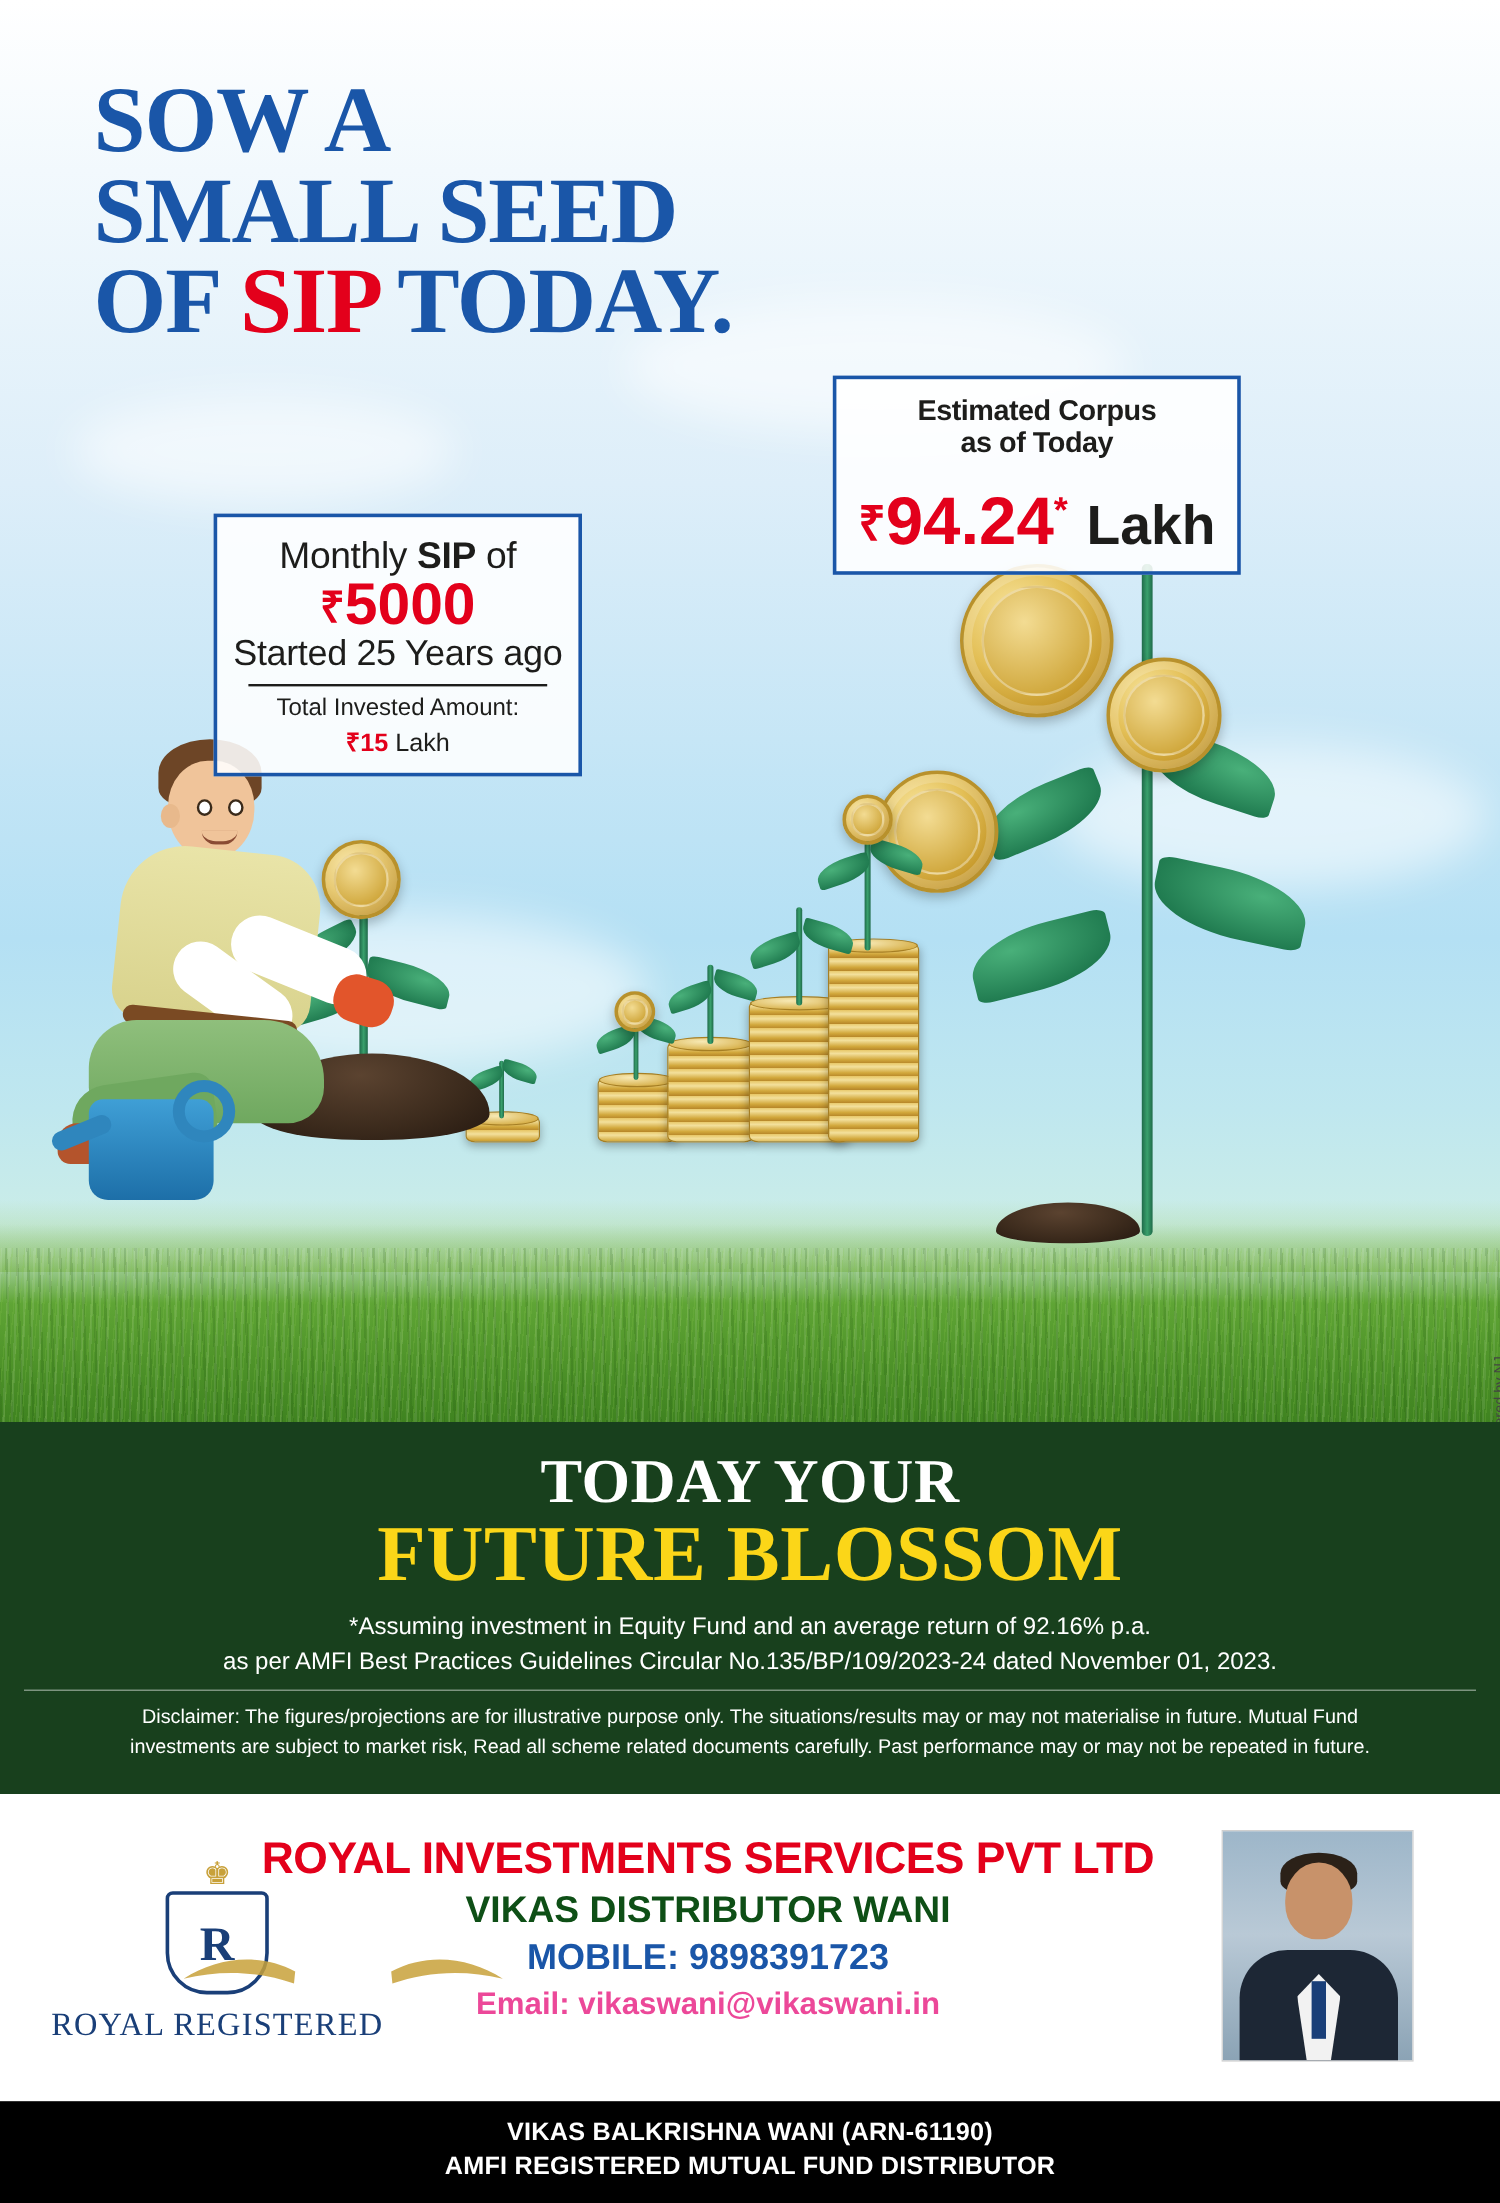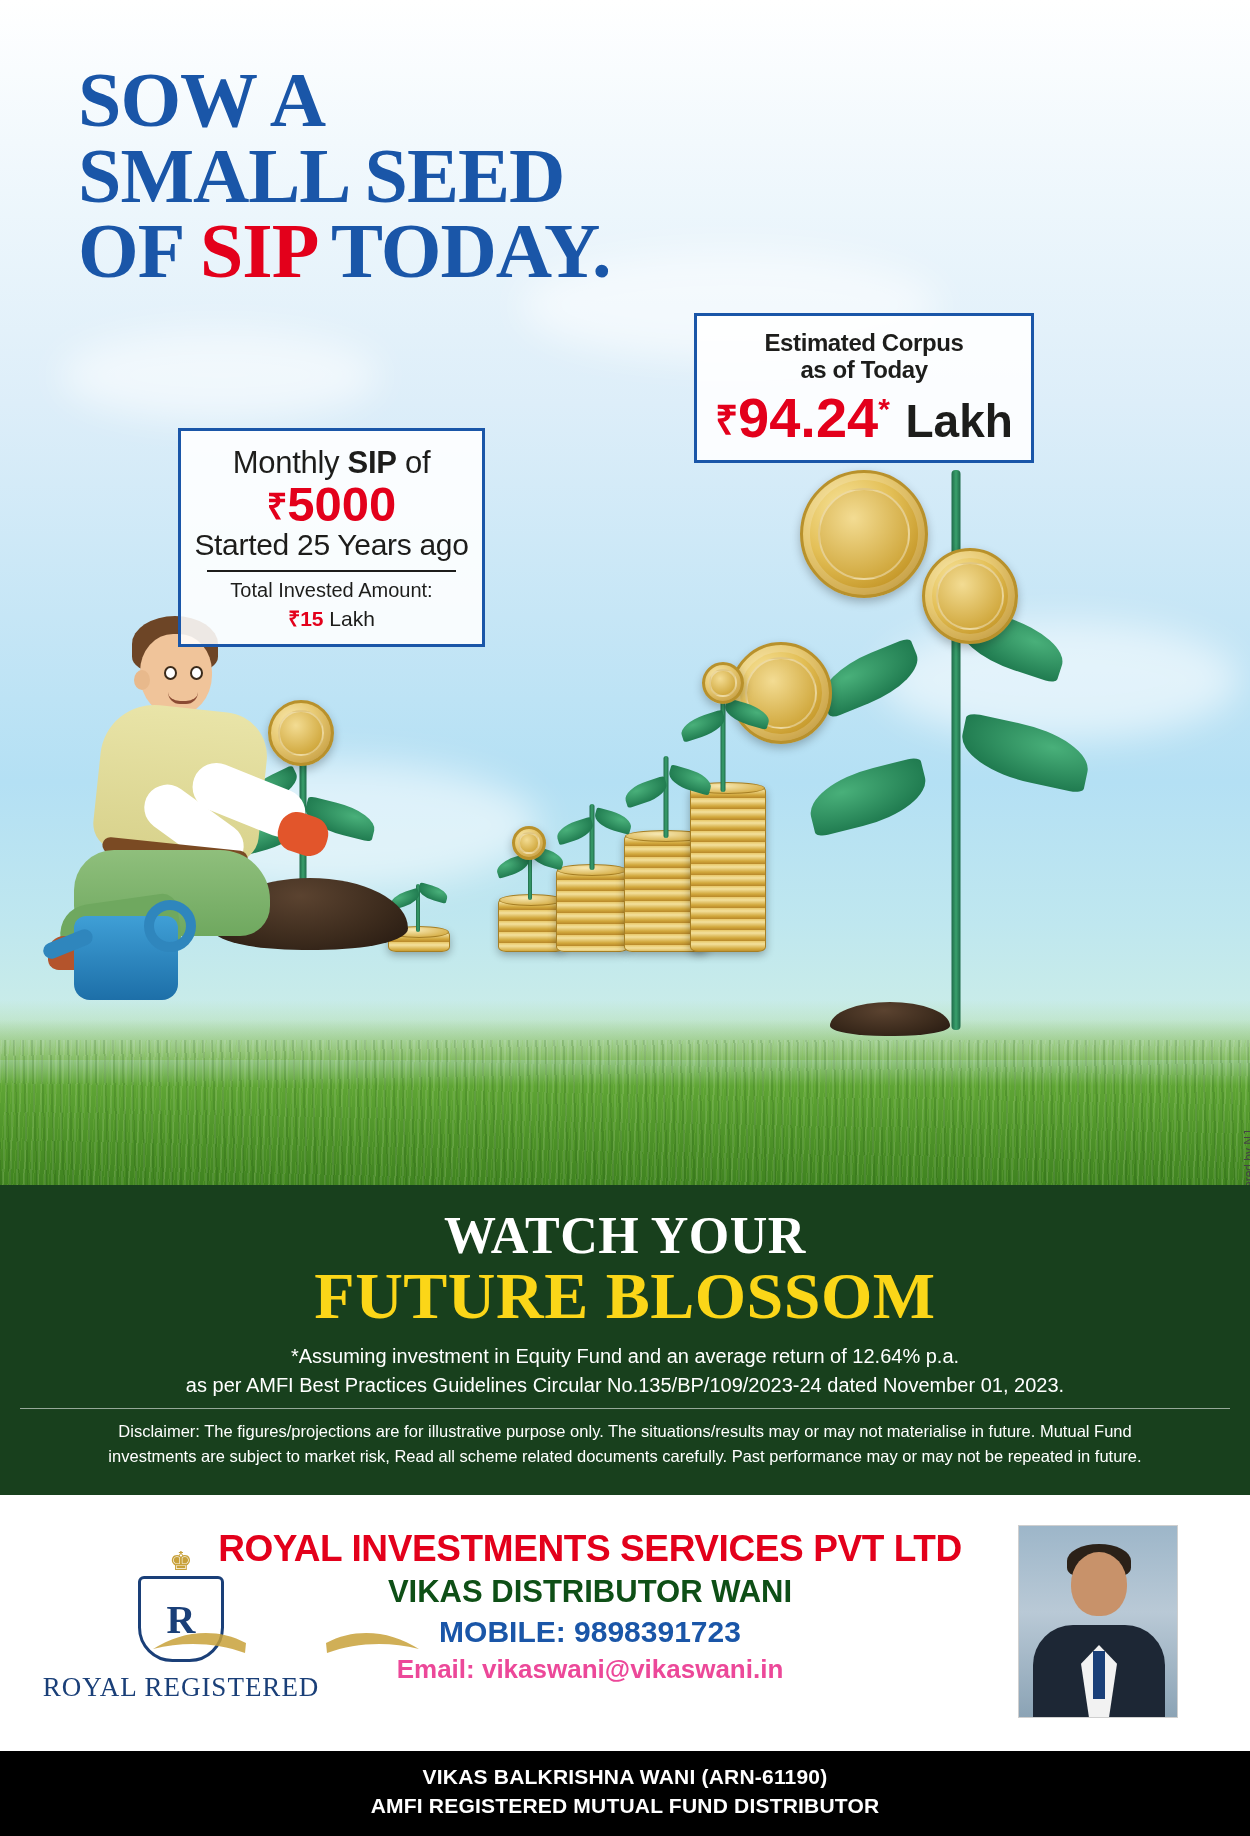--- a/index.html
+++ b/index.html
@@ -98,21 +98,21 @@
     background: rgba(255,255,255,0.88);
     border: 3px solid #1a56a8;
     padding: 14px 8px 14px;
     text-align: center;
   }
   .corpus-title {
     font-size: 24px; font-weight: bold; color: #1d1d1b; line-height: 1.12;
     letter-spacing: -0.4px;
   }
   .corpus-value {
-    margin-top: 6px;
+    margin-top: 22px;
     font-size: 56px; font-weight: bold; color: #e3001b;
     line-height: 1; white-space: nowrap;
   }
   .corpus-value .rupee { font-size: 40px; vertical-align: 3px; }
   .corpus-value .star { font-size: 30px; vertical-align: 18px; }
   .corpus-value .lakh { color: #1d1d1b; font-size: 46px; }
 
   
   .plant { position: absolute; }
   .stem {
@@ -445,24 +445,24 @@
     <div class="corpus-title">
       <div>Estimated Corpus</div>
       <div>as of Today</div>
     </div>
     <div class="corpus-value"><span class="rupee">₹</span><span>94.24</span><span class="star">*</span> <span class="lakh">Lakh</span></div>
   </div>
 
   <div class="powered">*Powered by NJ</div>
 
   <div class="band"></div>
-  <div class="band-watch">WATCH YOUR</div>
+  <div class="band-watch">TODAY YOUR</div>
   <div class="band-future">FUTURE BLOSSOM</div>
   <div class="band-note">
-    <div>*Assuming investment in Equity Fund and an average return of 12.64% p.a.</div>
+    <div>*Assuming investment in Equity Fund and an average return of 92.16% p.a.</div>
     <div>as per AMFI Best Practices Guidelines Circular No.135/BP/109/2023-24 dated November 01, 2023.</div>
   </div>
   <div class="band-sep"></div>
   <div class="band-disc">
     <div>Disclaimer: The figures/projections are for illustrative purpose only. The situations/results may or may not materialise in future. Mutual Fund</div>
     <div>investments are subject to market risk,  Read all scheme related documents carefully. Past performance may or may not be repeated in future.</div>
   </div>
 
   <div class="footer"></div>
 

